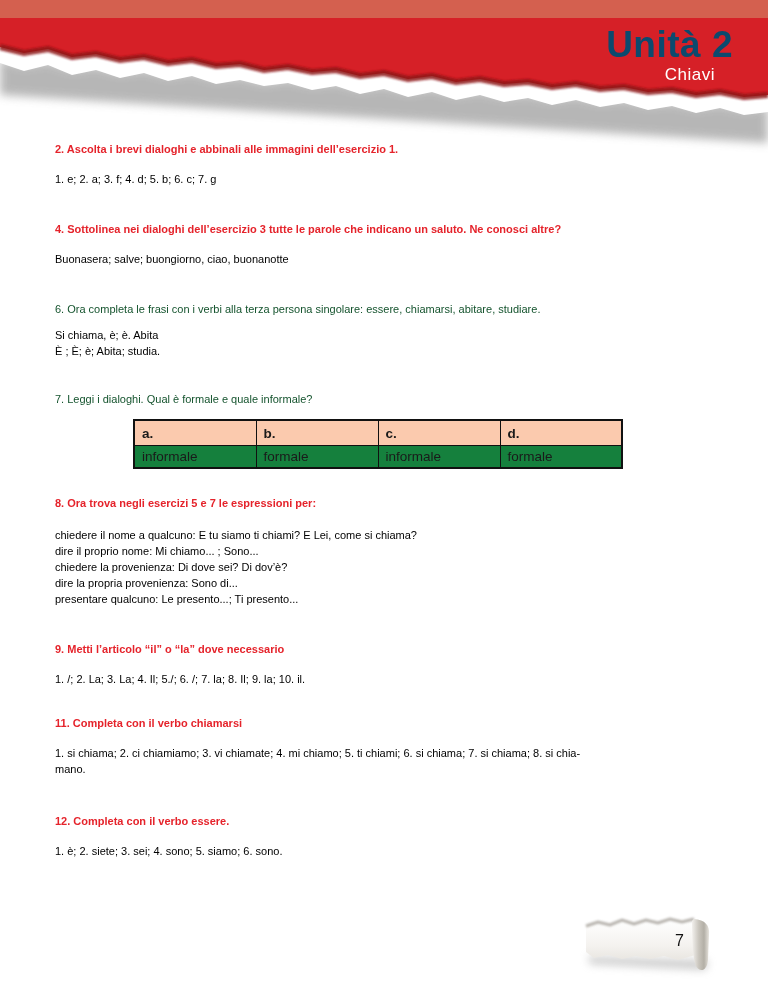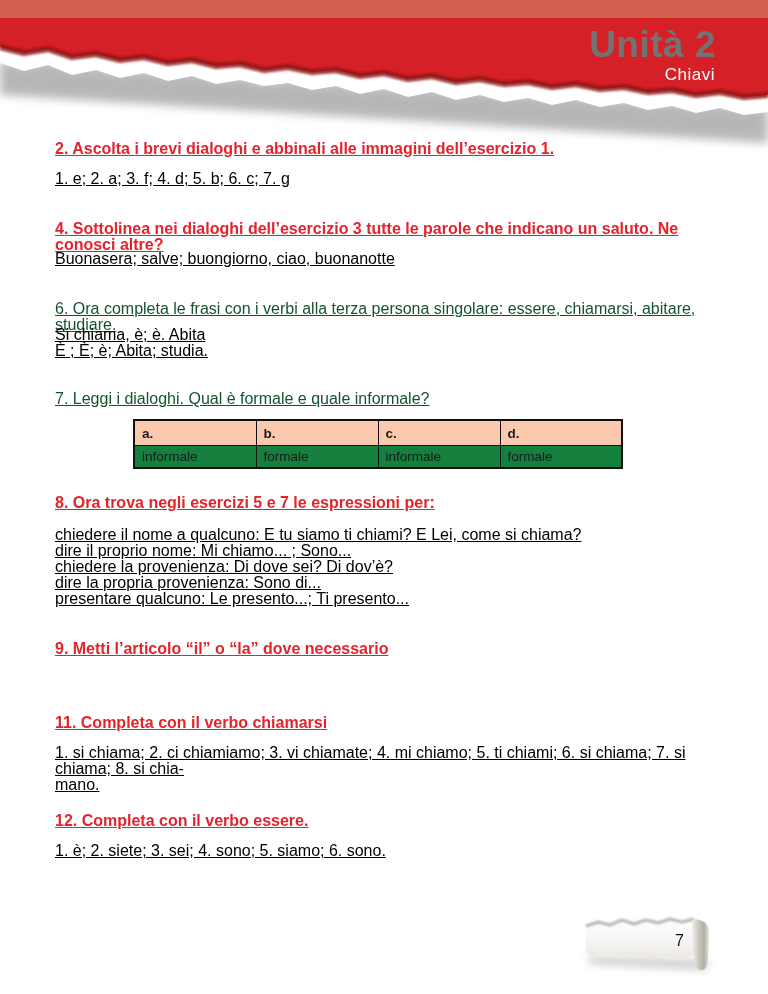--- a/index.html
+++ b/index.html
@@ -4,29 +4,29 @@
 <style>
   html,body{margin:0;padding:0;}
   body{
     width:768px;height:994px;position:relative;background:#ffffff;overflow:hidden;
     font-family:"Liberation Sans","DejaVu Sans",sans-serif;color:#1a1a1a;
   }
   .page{position:absolute;inset:0;background:#ffffff;}
   
   .header-svg{position:absolute;left:0;top:0;display:block;}
   .unit-title{
-    position:absolute;top:26px;right:52px;color:#737373;
+    position:absolute;top:26px;right:35px;color:#0c4a6e;
     font-size:37px;font-weight:bold;letter-spacing:.5px;line-height:1;
   }
   .unit-subtitle{
     position:absolute;top:66px;right:53px;color:#ffffff;
     font-size:17px;font-weight:normal;line-height:1;letter-spacing:.5px;margin-left:32px;
   }
   
-  .block{position:absolute;left:55px;right:50px;font-size:16px;line-height:16px;text-decoration:underline;}
+  .block{position:absolute;left:55px;right:50px;font-size:11px;line-height:16px;}
   .h-red{color:#e5232b;font-weight:bold;}
   .h-black{color:#14532d;font-weight:normal;}
   .ans{color:#000000;}
   
   .ex7-table{
     position:absolute;left:133px;top:419px;width:490px;
     border-collapse:collapse;table-layout:fixed;
     font-size:13.5px;
   }
   .ex7-table th,.ex7-table td{
@@ -100,20 +100,21 @@
   <div class="block h-red" style="top:495px">8. Ora trova negli esercizi 5 e 7 le espressioni per:</div>
   <div class="block ans" style="top:527px">
     <div>chiedere il nome a qualcuno: E tu siamo ti chiami? E Lei, come si chiama?</div>
     <div>dire il proprio nome: Mi chiamo... ; Sono...</div>
     <div>chiedere la provenienza: Di dove sei? Di dov’è?</div>
     <div>dire la propria provenienza: Sono di...</div>
     <div>presentare qualcuno: Le presento...; Ti presento...</div>
   </div>
 
   <div class="block h-red" style="top:641px">9. Metti l’articolo “il” o “la” dove necessario</div>
+  <div class="block ans" style="top:671px">1. /; 2. La; 3. La; 4. Il; 5./; 6. /; 7. la; 8. Il; 9. la; 10. il.</div>
 
   <div class="block h-red" style="top:715px">11. Completa con il verbo chiamarsi</div>
   <div class="block ans" style="top:745px">
     <div>1. si chiama; 2. ci chiamiamo; 3. vi chiamate; 4. mi chiamo; 5. ti chiami; 6. si chiama; 7. si chiama; 8. si chia-</div>
     <div>mano.</div>
   </div>
 
   <div class="block h-red" style="top:813px">12. Completa con il verbo essere.</div>
   <div class="block ans" style="top:843px">1. è; 2. siete; 3. sei; 4. sono; 5. siamo; 6. sono.</div>
 

